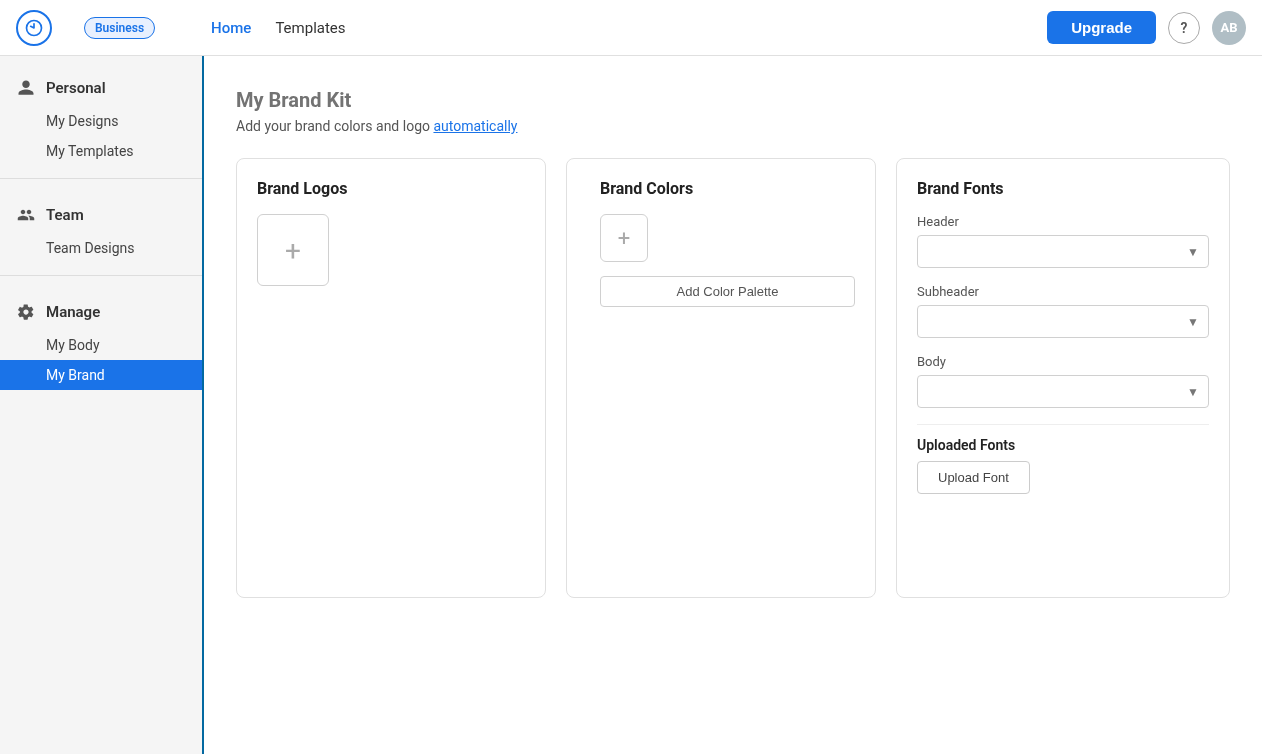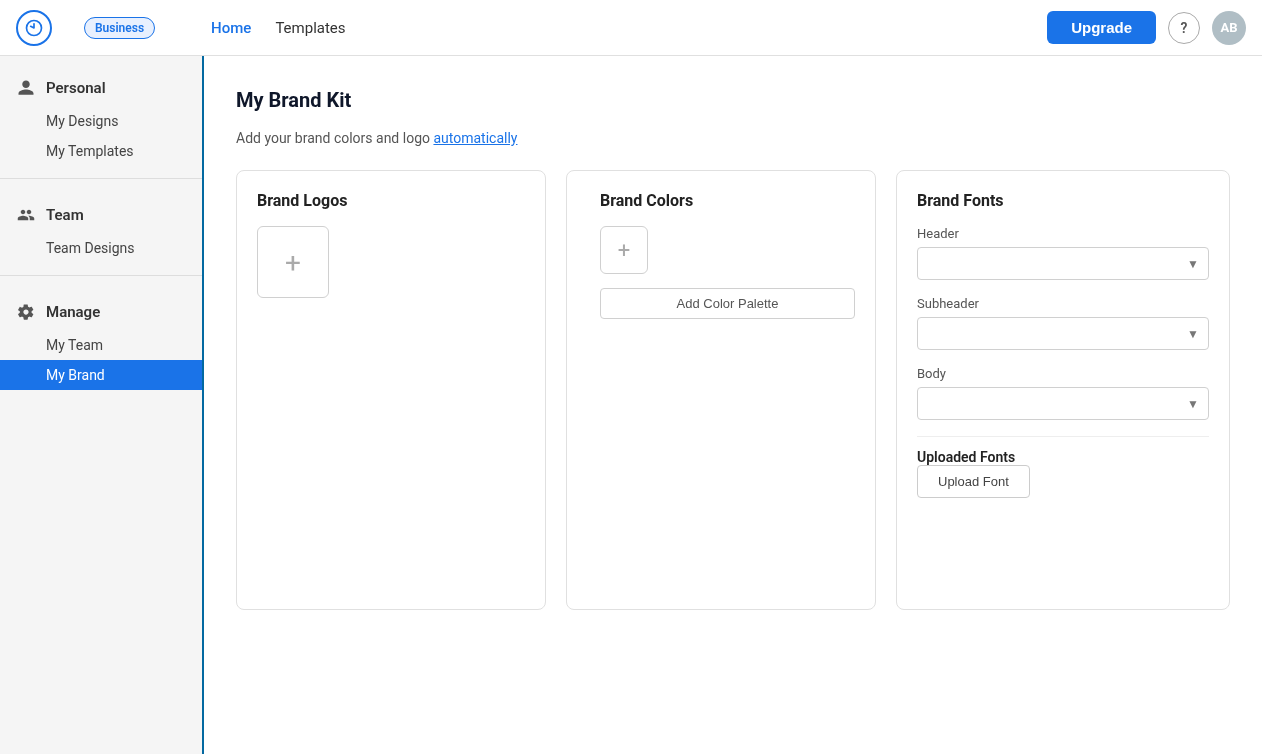--- a/index.html
+++ b/index.html
@@ -157,22 +157,22 @@
     
     .main-content {
       flex: 1;
       background: #fff;
       overflow-y: auto;
       padding: 32px 32px 32px 32px;
     }
     .page-title {
       font-size: 20px;
       font-weight: 700;
-      color: #0f172a;
-      margin-bottom: 18px;
+      color: #737373;
+      margin-bottom: 6px;
     }
     .page-subtitle {
       font-size: 14px;
       color: #555;
       margin-bottom: 24px;
     }
     .page-subtitle a {
       color: #1a73e8;
       text-decoration: underline;
     }
@@ -273,21 +273,21 @@
       transform: translateY(-50%);
       color: #777;
       pointer-events: none;
       font-size: 12px;
     }
     .uploaded-fonts-title {
       font-size: 14px;
       font-weight: 600;
       color: #222;
       margin-top: 8px;
-      margin-bottom: 0;
+      margin-bottom: 8px;
       padding-top: 12px;
       border-top: 1px solid #eee;
     }
     .upload-font-btn {
       border: 1px solid #ccc;
       background: #fff;
       color: #444;
       padding: 8px 20px;
       border-radius: 4px;
       font-size: 13px;
@@ -349,21 +349,21 @@
 
     <div class="sidebar-section">
       <div class="sidebar-section-header">
         <div class="sidebar-section-icon">
           <svg width="18" height="18" viewBox="0 0 24 24" fill="#555">
               <path d="M19.4 13c0-.3.1-.6.1-1s0-.7-.1-1l2.2-1.7c.2-.2.2-.4.1-.6l-2.1-3.6c-.1-.2-.4-.3-.6-.2l-2.6 1c-.5-.4-1.1-.7-1.7-1l-.4-2.7C14.2 2.2 14 2 13.7 2h-4.2c-.3 0-.5.2-.6.4L8.5 5.2C7.9 5.5 7.3 5.8 6.8 6.2L4.2 5.2c-.2-.1-.5 0-.6.2L1.5 9c-.1.2-.1.5.1.6L3.8 11c0 .3-.1.6-.1 1s0 .7.1 1L1.6 14.7c-.2.2-.2.4-.1.6l2.1 3.6c.1.2.4.3.6.2l2.6-1c.5.4 1.1.7 1.7 1l.4 2.7c.1.2.3.4.6.4h4.2c.3 0 .5-.2.6-.4l.4-2.7c.6-.3 1.2-.6 1.7-1l2.6 1c.2.1.5 0 .6-.2l2.1-3.6c.1-.2.1-.5-.1-.6L19.4 13zM12 15.5c-1.9 0-3.5-1.6-3.5-3.5s1.6-3.5 3.5-3.5 3.5 1.6 3.5 3.5-1.6 3.5-3.5 3.5z"></path>
             </svg>
         </div>
         <span class="sidebar-section-title">Manage</span>
       </div>
-      <div class="sidebar-item">My Team</div>
+      <div class="sidebar-item">My Body</div>
       <div class="sidebar-item active">My Brand</div>
     </div>
   </aside>
 
   <main class="main-content">
     <h1 class="page-title">My Brand Kit</h1>
     <p class="page-subtitle">
       <span>Add your brand colors and logo </span><a href="#">automatically</a>
     </p>
 

